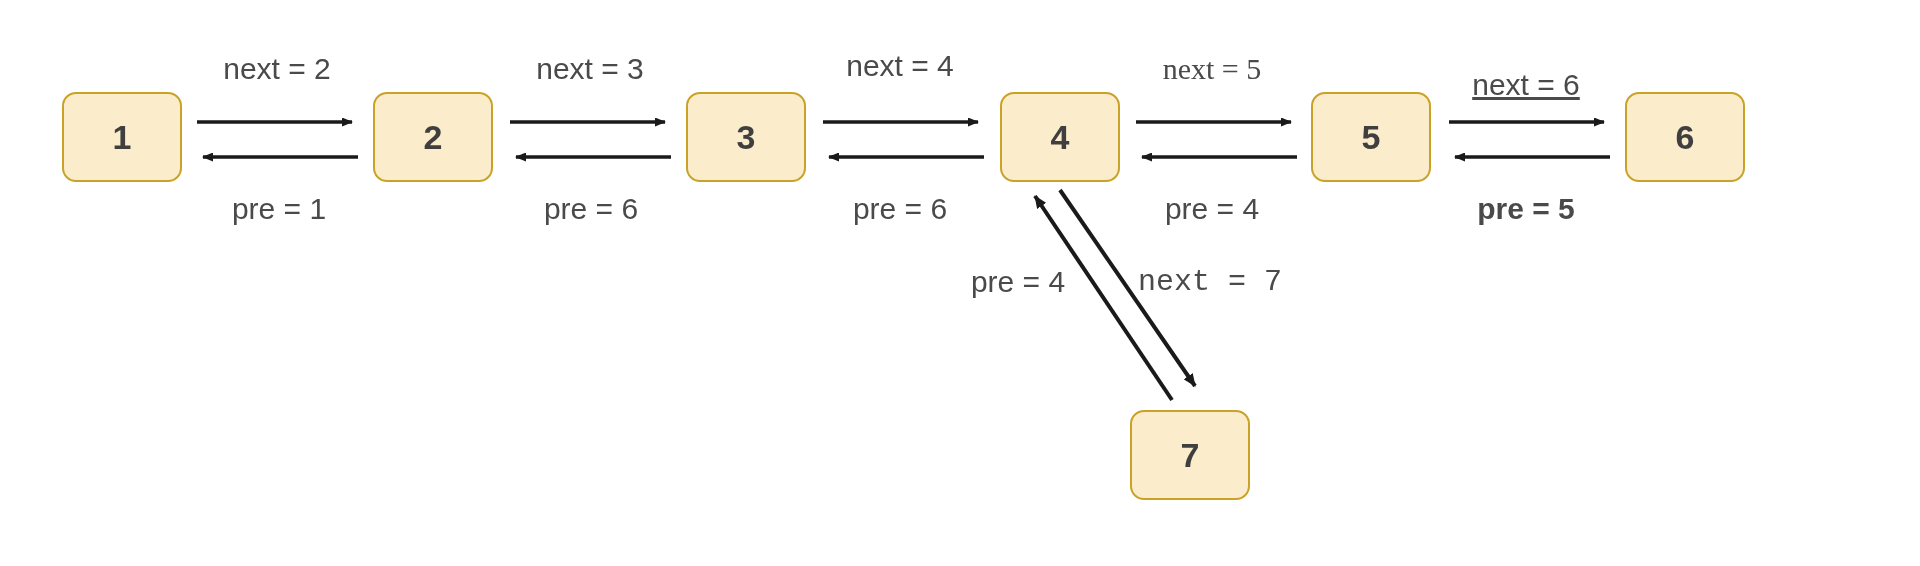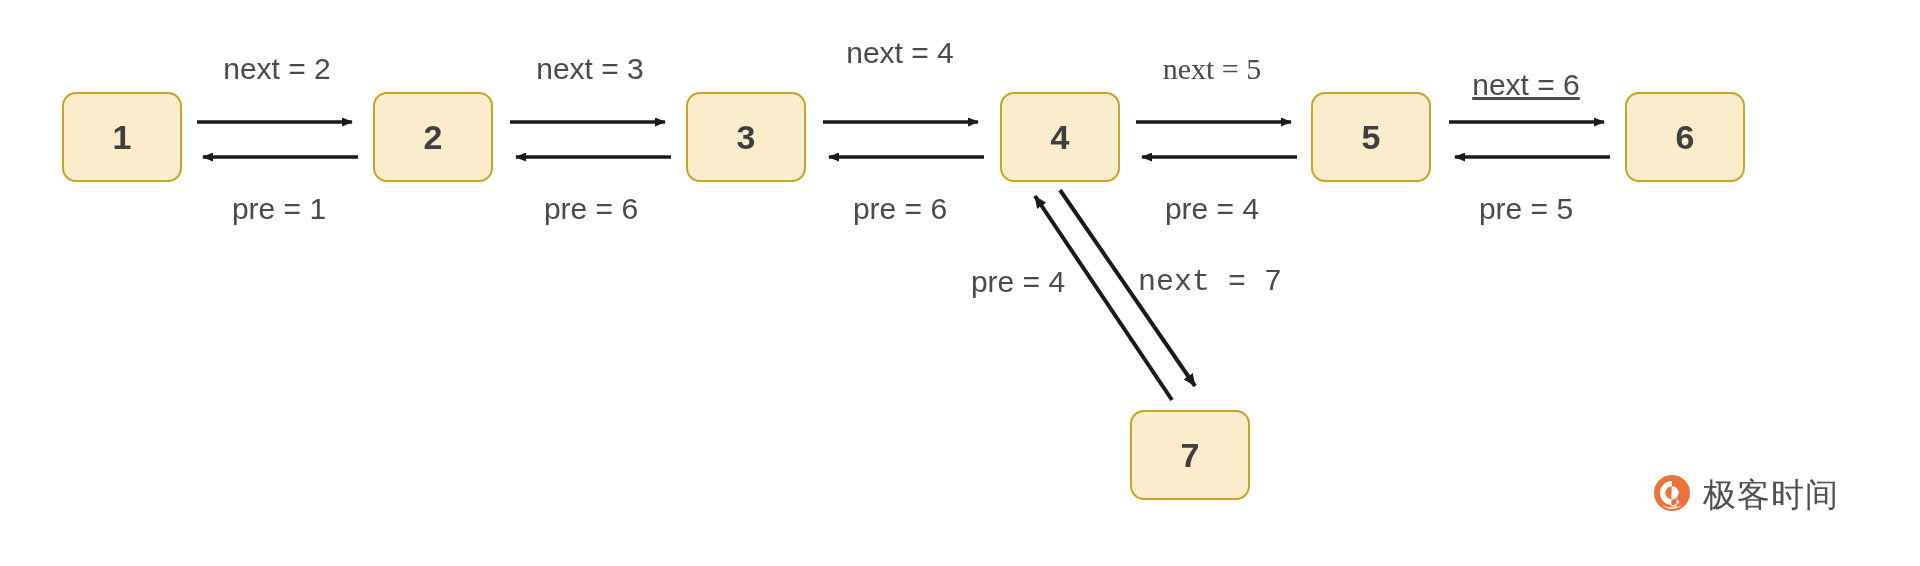--- a/index.html
+++ b/index.html
@@ -139,36 +139,26 @@
   <div class="node-box" style="left:1311px;top:92px;  width:120px; height:90px;">5</div>
   <div class="node-box" style="left:1625px;top:92px;  width:120px; height:90px;">6</div>
   <div class="node-box" style="left:1130px;top:410px; width:120px; height:90px;">7</div>
 
   <div class="edge-label" style="left:277px;  top:52px;">next = 2</div>
   <div class="edge-label" style="left:279px;  top:192px;">pre = 1</div>
 
   <div class="edge-label" style="left:590px;  top:52px;">next = 3</div>
   <div class="edge-label" style="left:591px;  top:192px;">pre = 6</div>
 
-  <div class="edge-label" style="left:900px;  top:36px;">next = 4</div>
+  <div class="edge-label" style="left:900px;  top:49px;">next = 4</div>
   <div class="edge-label" style="left:900px;  top:192px;">pre = 6</div>
 
   <div class="edge-label" style="left:1212px; top:52px;font-family:Liberation Serif, serif;">next = 5</div>
   <div class="edge-label" style="left:1212px; top:192px;">pre = 4</div>
 
   <div class="edge-label" style="left:1526px; top:68px;text-decoration:underline;">next = 6</div>
-  <div class="edge-label" style="left:1526px; top:192px;">pre = 5</div>
+  <div class="edge-label" style="left:1526px; top:192px;font-weight:bold;">pre = 5</div>
 
   <div class="edge-label" style="left:1210px; top:265px;font-family:Liberation Mono, monospace;">next = 7</div>
   <div class="edge-label" style="left:1018px; top:265px;">pre = 4</div>
 
-  <div id="watermark">
-    <div class="logo-mark">
-      <svg viewBox="0 0 44 44" width="44" height="44" xmlns="http://www.w3.org/2000/svg">
-        <circle cx="22" cy="21" r="18" fill="#e8743b"></circle>
-        <path d="M22 9 a12 12 0 1 0 7.5 21.4 l-3.2 -4.6 a6.6 6.6 0 1 1 -4.3 -11.6 a6.6 6.6 0 0 1 4.6 11.3 l0 8.9 l-5.2 0 l0 -8.2 z" fill="#ffffff"></path>
-        <path d="M12 33 q10 8 20 0 q-10 5 -20 0 z" fill="#ffffff"></path>
-      </svg>
-    </div>
-    <div class="logo-text">极客时间</div>
-  </div>
 
 </div>
 
 </body></html>

